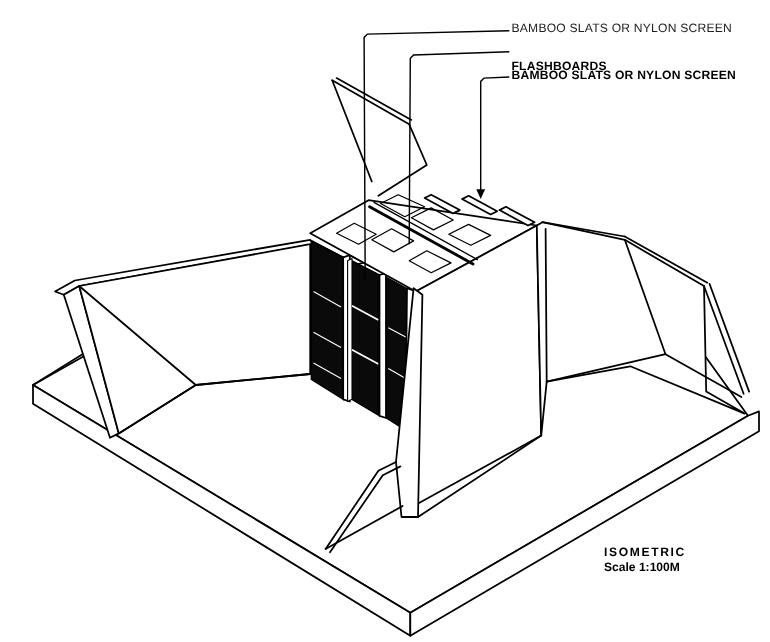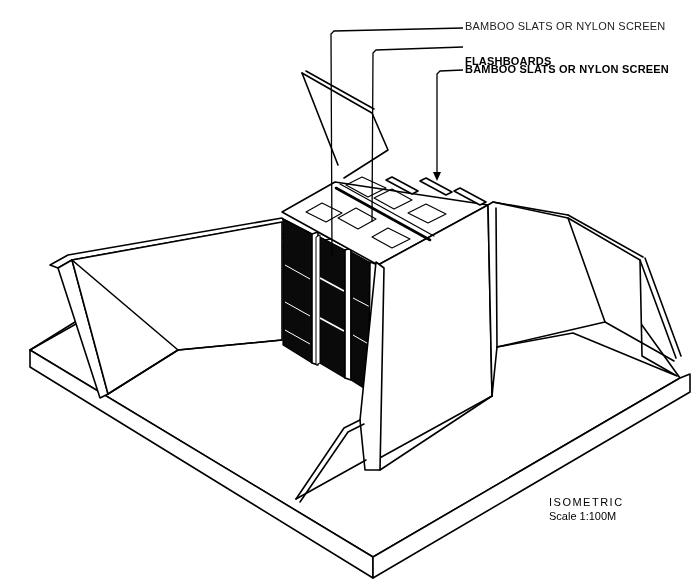--- a/index.html
+++ b/index.html
@@ -6,22 +6,22 @@
   body { width:700px; height:584px; position:relative; overflow:hidden; font-family:"Liberation Sans", sans-serif; }
   #drawing { position:absolute; left:0; top:0; width:700px; height:584px; }
   .ln { stroke:#000; stroke-width:1.6; fill:none; stroke-linejoin:round; stroke-linecap:round; }
   .lnt { stroke:#000; stroke-width:1.1; fill:none; stroke-linejoin:round; }
   .fillw { fill:#fff; stroke:#000; stroke-width:1.6; stroke-linejoin:round; }
   .dark { fill:#0a0a0a; stroke:#000; stroke-width:1.2; }
   .leader { stroke:#000; stroke-width:1.3; fill:none; }
   .label { position:absolute; font-size:11px; font-weight:bold; letter-spacing:0.2px; color:#000; white-space:nowrap; font-family:"Liberation Sans", sans-serif; }
   .label.faint { font-weight:normal; color:#222; }
   .caption { position:absolute; left:549px; top:495px; font-size:11px; line-height:14px; color:#000; font-family:"Liberation Sans", sans-serif; }
-  .caption .t1 { letter-spacing:1.5px; font-weight:normal; }
-  .caption .t2 { font-weight:normal; }
+  .caption .t1 { letter-spacing:1.5px; font-weight:bold; }
+  .caption .t2 { font-weight:bold; }
 </style>
 </head>
 <body>
 
 <svg id="drawing" viewBox="0 0 700 584" xmlns="http://www.w3.org/2000/svg">
 
   <g>
 
     <polygon class="fillw" points="30,350 228,238 305,232 258,243 270,250 490,210 570,225 680,378 373,557"></polygon>
 

